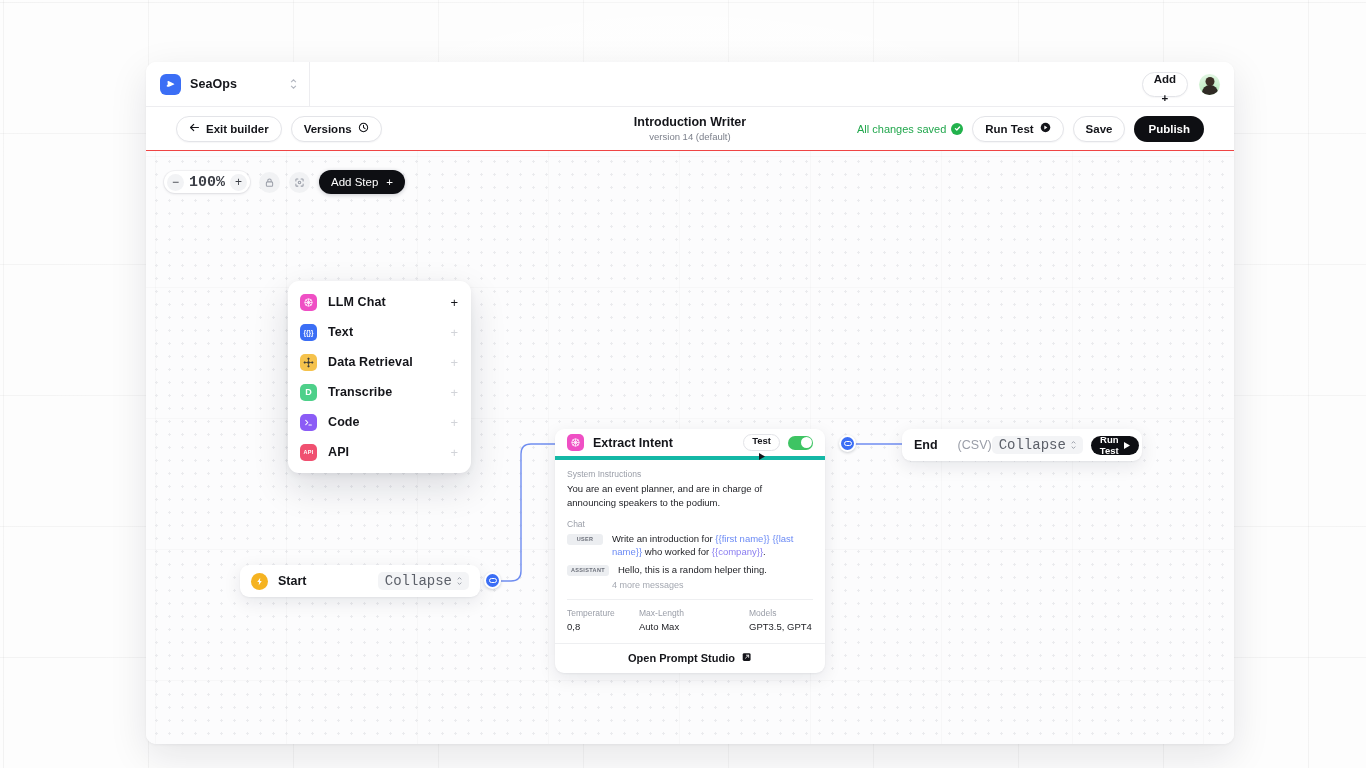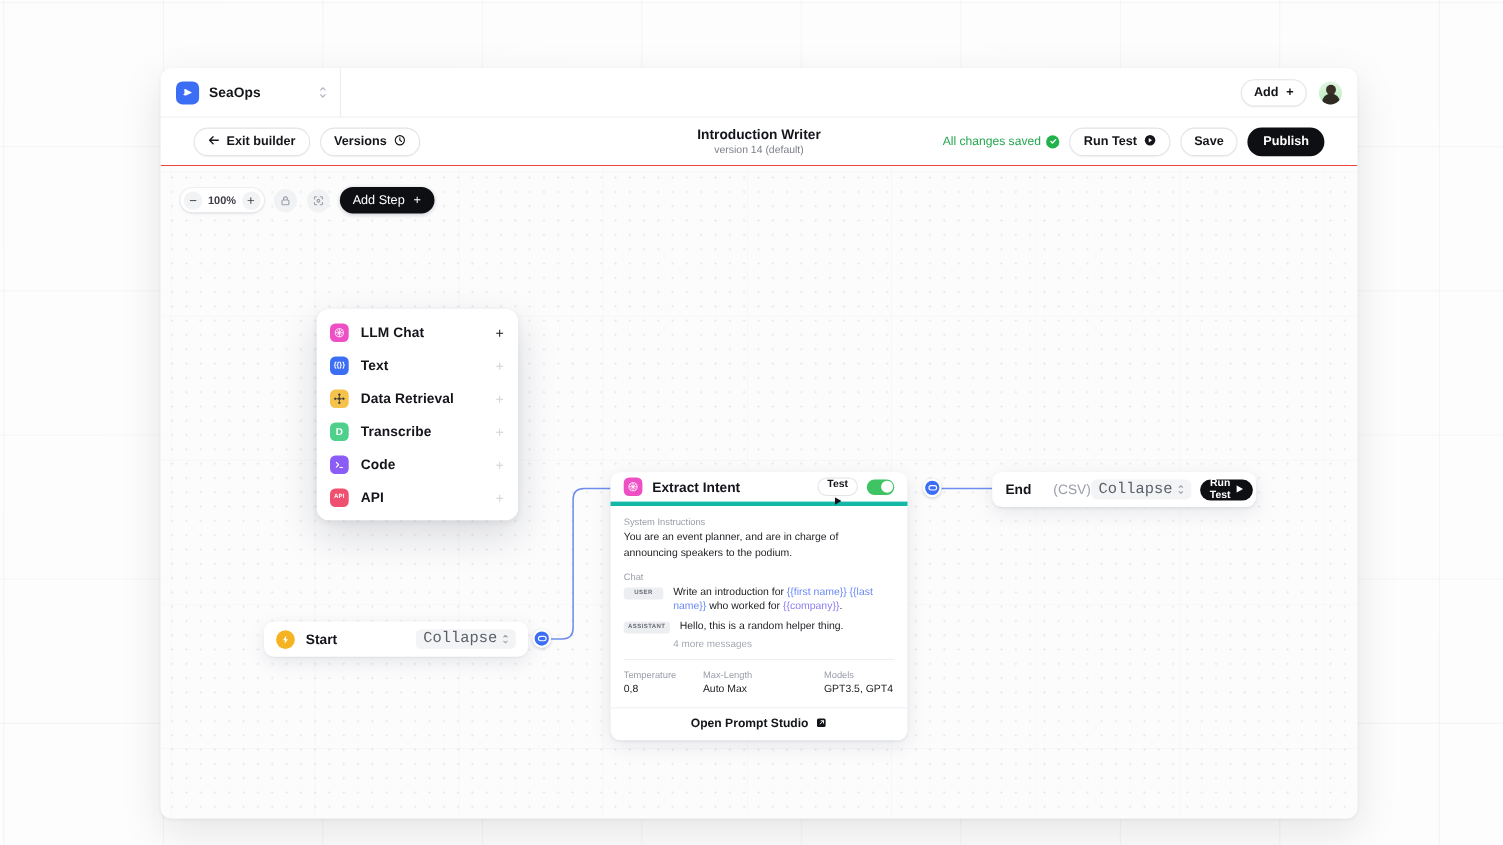--- a/index.html
+++ b/index.html
@@ -62,20 +62,21 @@
   .topbar-spacer { flex: 1 1 auto; }
   .topbar-right { display: flex; align-items: center; gap: 11px; padding-right: 14px; }
   .add-btn {
     height: 25px; padding: 0 11px;
     border: 1px solid #e3e4e8; border-radius: 999px;
     background: #fff; color: #14151a;
     font-size: 11.5px; font-weight: 700; font-family: inherit;
     display: flex; align-items: center; gap: 7px;
     cursor: pointer;
     box-shadow: 0 1px 1.5px rgba(16,24,40,0.04);
+    flex-direction: column;
   }
   .avatar {
     width: 21px; height: 21px; border-radius: 50%;
     overflow: hidden; position: relative;
     background: radial-gradient(circle at 50% 120%, #9ee6a9 0%, #cdf0cf 60%, #e6f7e7 100%);
     flex: 0 0 auto; cursor: pointer;
   }
   .avatar .head { position:absolute; left:50%; top:19%; width:9px; height:9px; border-radius:50%; background:#3b3026; transform:translateX(-50%); }
   .avatar .body { position:absolute; left:50%; top:56%; width:16px; height:14px; border-radius:9px 9px 0 0; background:#2f2a24; transform:translateX(-50%); }
 
@@ -142,21 +143,21 @@
     height: 22px; display: flex; align-items: center; gap: 5px;
     background: #fff; border-radius: 999px; padding: 0 3px;
     box-shadow: 0 1px 3px rgba(16,24,40,0.10), 0 0 0 1px rgba(16,24,40,0.04);
   }
   .zbtn {
     width: 17px; height: 17px; border-radius: 50%; border: none;
     background: #f2f3f5; color: #3c3f47; cursor: pointer;
     display: flex; align-items: center; justify-content: center;
     font-size: 12px; line-height: 1; font-family: inherit;
   }
-  .zlevel { font-size: 10px; font-weight: 700; color: #3c3f47; min-width: 24px; text-align: center; }
+  .zlevel { font-size: 15px; font-weight: 700; color: #3c3f47; min-width: 24px; text-align: center; font-family: Liberation Mono, monospace; }
   .iconbtn {
     width: 21px; height: 21px; border-radius: 50%; border: none;
     background: #f1f2f4; color: #9a9ea8; cursor: pointer;
     display: flex; align-items: center; justify-content: center;
   }
   .addstep {
     height: 24px; padding: 0 12px; border: none; border-radius: 999px;
     background: #0e0f13; color: #fff;
     font-size: 11.5px; font-weight: 400; font-family: inherit; cursor: pointer;
     display: flex; align-items: center; gap: 8px;

